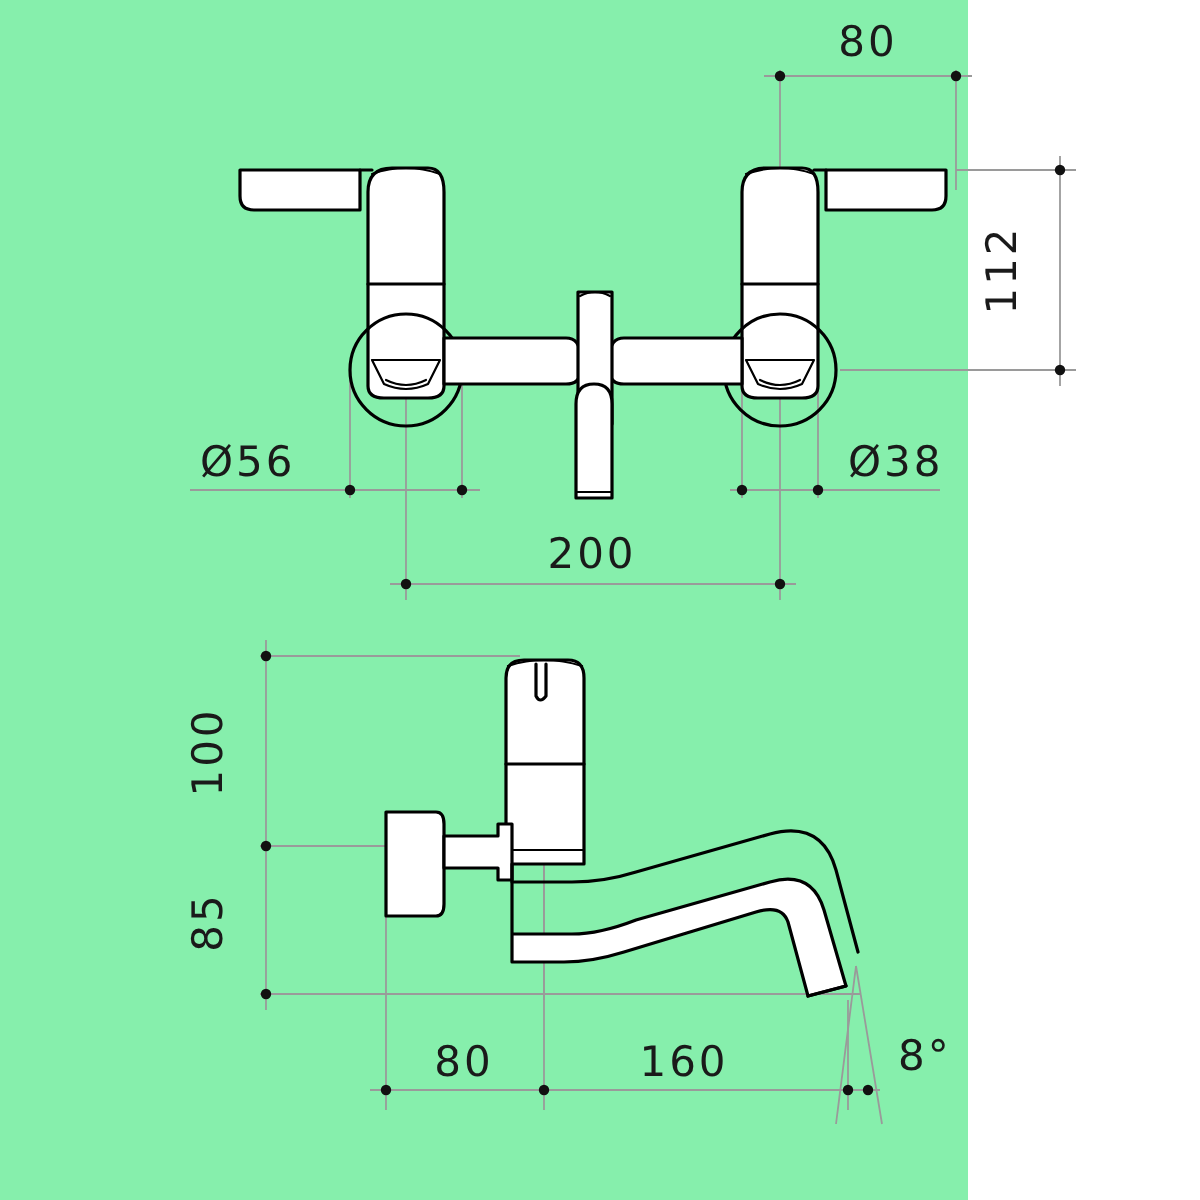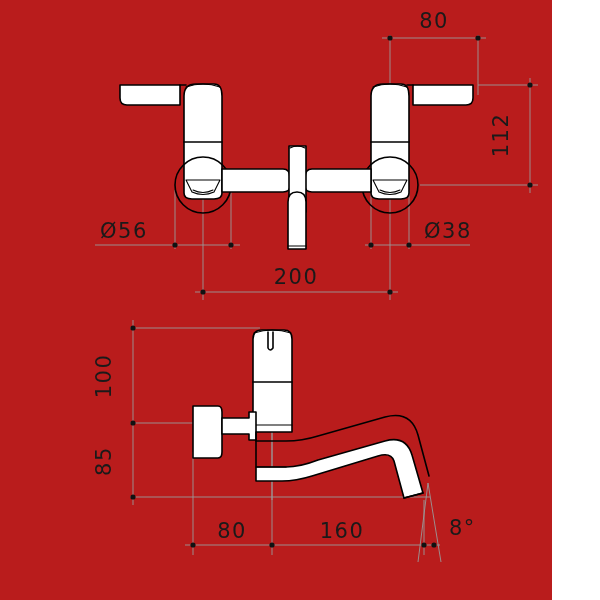--- a/index.html
+++ b/index.html
@@ -9,23 +9,23 @@
     background: #ffffff;
   }
   body {
     width: 600px;
     height: 600px;
     font-family: "Liberation Sans", sans-serif;
     overflow: hidden;
   }
   #drawing-root {
     position: relative;
-    width: 552px;
+    width: 484px;
     height: 600px;
-    background: #b91c1c;
+    background: #86efac;
     text-decoration: underline;
   }
   svg.sheet {
     display: block;
     width: 600px;
     height: 600px;
   }
   
   .obj {
     fill: none;

